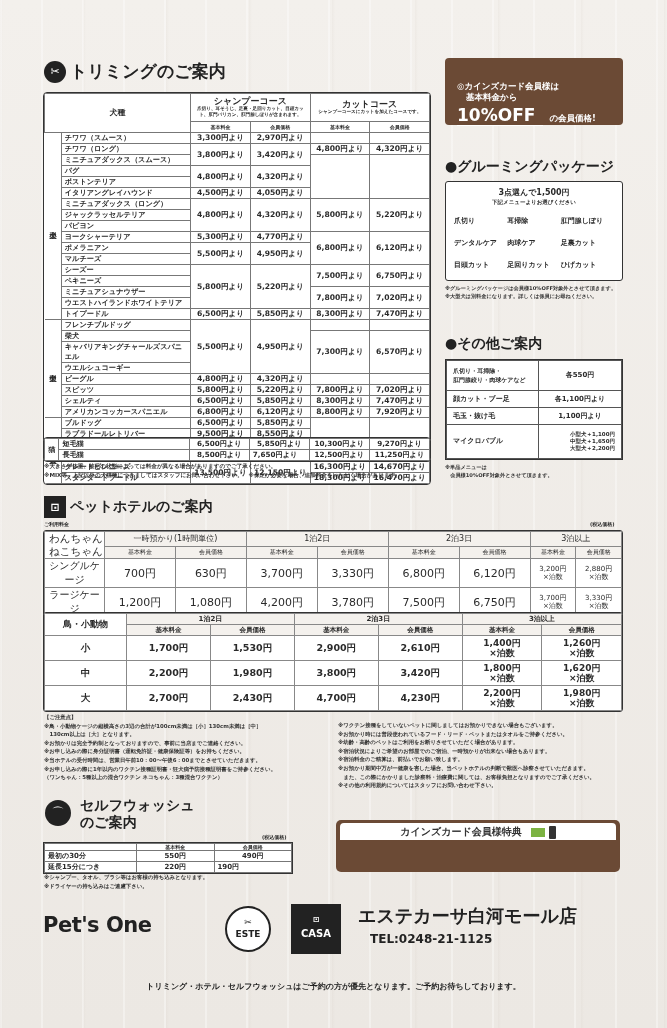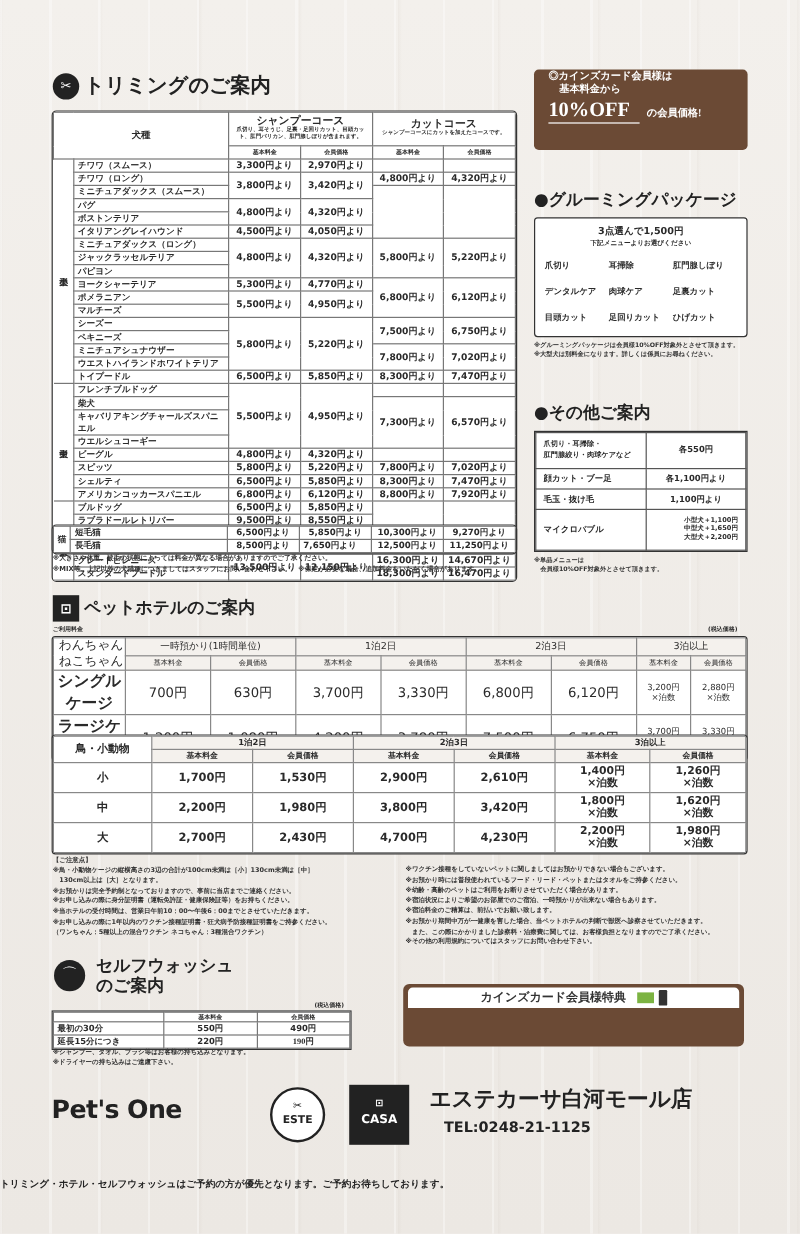--- a/index.html
+++ b/index.html
@@ -33,42 +33,42 @@
   .trim .grp { width: 12px; text-align: center; font-weight: bold; font-size: 7px; writing-mode: vertical-rl; background: #fff; border-left: none; }
   .trim .wood { background: transparent; }
   .diag { background: linear-gradient(to top right, transparent calc(50% - 0.5px), #555 50%, transparent calc(50% + 0.5px)); }
   .cat { position: absolute; left: 43px; top: 437px; width: 388px; border: 1px solid #333; border-radius: 4px; background: #fff; overflow: hidden; }
   .cat table { width: 100%; font-size: 7.2px; }
   .cat td { border: 1px solid #777; padding: 0 3px; height: 10.6px; line-height: 10px; }
 
   .note-sm { font-size: 5.6px; font-weight: bold; color: #333; line-height: 9px; }
 
   
-  .promo { left: 445px; top: 58px; width: 178px; height: 67px; background: #6b4a35; border-radius: 4px; color: #fff; padding: 0 12px; font-family: Liberation Serif, serif; }
+  .promo { left: 445px; top: 58px; width: 178px; height: 67px; background: #6b4a35; border-radius: 4px; color: #fff; padding: 23px 12px; }
   .promo .l1 { font-size: 8.5px; font-weight: bold; line-height: 11px; }
   .promo .big { font-size: 17px; font-weight: bold; display: inline-block; border-bottom: 1.5px solid #fff; padding-right: 8px; margin-top: 2px; }
   .promo .suf { font-size: 8.5px; font-weight: bold; margin-left: 6px; }
 
   .pkg { left: 445px; top: 181px; width: 178px; height: 100px; border: 1px solid #333; border-radius: 3px; background: #fff; }
   .pkg .h1 { text-align: center; font-size: 8px; font-weight: bold; margin-top: 5px; }
   .pkg .h2 { text-align: center; font-size: 5.5px; font-weight: bold; margin-top: 1px; }
   .pkg .grid { display: grid; grid-template-columns: 1fr 1fr 1fr; row-gap: 12px; padding: 10px 8px 0 8px; font-size: 7px; font-weight: bold; }
 
   .other { left: 445px; top: 359px; width: 178px; height: 101px; border: 1px solid #333; background: #fff; }
   .other table { width: 100%; height: 100%; font-size: 7px; font-weight: bold; }
   .other td { border: 1px solid #555; padding: 0 6px; }
 
   
   .hotel1 { left: 43px; top: 530px; width: 580px; border: 1px solid #333; border-radius: 3px; overflow: hidden; background: #fff; }
   .hotel1 table, .hotel2 table { width: 100%; }
   .hotel1 td, .hotel1 th { border: 1px solid #888; text-align: center; font-weight: normal; }
   .hotel1 .hd1 th { font-size: 8px; height: 13px; background: #f4f1ed; }
   .hotel1 .hd2 th { font-size: 6px; height: 11px; background: #f4f1ed; }
   .hotel1 .r td { height: 25px; font-size: 11px; }
-  .hotel1 .r td.lbl { font-size: 13px; font-weight: bold; }
+  .hotel1 .r td.lbl { font-size: 10px; font-weight: normal; }
   .hotel1 .r td.sm { font-size: 7px; line-height: 8px; }
   .corner { text-align: left !important; font-size: 10.5px !important; padding-left: 4px; line-height: 13px; background: #fff !important; }
 
   .hotel2 { left: 43px; top: 612px; width: 580px; border: 1px solid #333; border-radius: 3px; overflow: hidden; background: #fff; }
   .hotel2 td, .hotel2 th { border: 1px solid #888; text-align: center; font-weight: bold; }
   .hotel2 .hd1 th { font-size: 7px; height: 11px; background: #f4f1ed; }
   .hotel2 .hd2 th { font-size: 6.5px; height: 11px; background: #f4f1ed; }
   .hotel2 .r td { height: 25px; font-size: 9.5px; }
   .hotel2 .r td.sm { font-size: 9px; line-height: 10px; }
 
@@ -84,21 +84,21 @@
   .card .top { position: absolute; left: 4px; top: 3px; width: 276px; height: 17px; background: #fff; border-radius: 4px 4px 0 0; text-align: center; font-size: 10px; font-weight: bold; line-height: 17px; color: #333; }
   .card .bot { position: absolute; left: 6px; top: 28px; color: #fff; font-size: 7.2px; font-weight: bold; white-space: nowrap; }
   .card .bot .big { font-size: 13px; border-bottom: 1px solid #fff; padding-right: 4px; }
 
   
   .petsone { left: 43px; top: 913px; font-size: 21px; font-weight: bold; color: #222; letter-spacing: -0.5px; }
   .este { left: 225px; top: 906px; width: 46px; height: 46px; border: 2px solid #222; border-radius: 50%; background: #fff; text-align: center; font-size: 9px; font-weight: bold; color: #222; padding-top: 8px; line-height: 12px; }
   .casa { left: 291px; top: 904px; width: 50px; height: 50px; background: #222; color: #fff; text-align: center; font-size: 10px; font-weight: bold; padding-top: 9px; line-height: 14px; }
   .store { left: 358px; top: 904px; font-size: 18px; font-weight: bold; color: #222; }
   .tel { left: 370px; top: 932px; font-size: 12px; font-weight: bold; color: #222; }
-  .footnote { left: 0; width: 667px; top: 981px; text-align: left; font-size: 8px; font-weight: bold; color: #222; }
+  .footnote { left: 0; width: 667px; top: 981px; text-align: center; font-size: 8px; font-weight: bold; color: #222; }
 </style>
 </head>
 <body>
 
 <div class="abs sec-title" style="left:44px; top:60px; font-size:17px;">
   <span class="sec-icon-round">✂</span>
   <span>トリミングのご案内</span>
 </div>
 
 <div class="trim">
@@ -571,21 +571,21 @@
       <th>会員価格</th>
     </tr>
     <tr>
       <td>最初の30分</td>
       <td style="text-align:center;margin-top:44px;">550円</td>
       <td style="text-align:center;">490円</td>
     </tr>
     <tr>
       <td>延長15分につき</td>
       <td style="text-align:center;">220円</td>
-      <td style="text-align:center;font-family:Liberation Serif, serif;">190円</td>
+      <td style="text-align:left;">190円</td>
     </tr>
   </tbody>
     </table>
 </div>
 <div class="abs notes" style="left:44px; top:873px;">
   <div>※シャンプー、タオル、ブラシ等はお客様の持ち込みとなります。</div>
   <div>※ドライヤーの持ち込みはご遠慮下さい。</div>
 </div>
 
 <div class="abs card">

